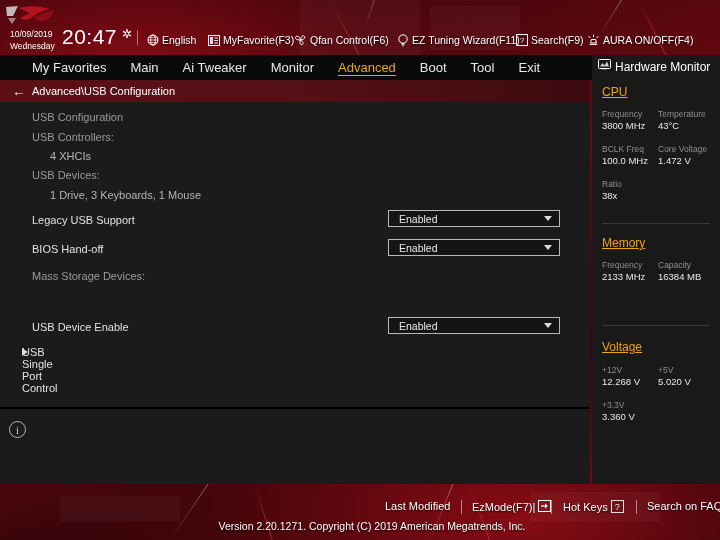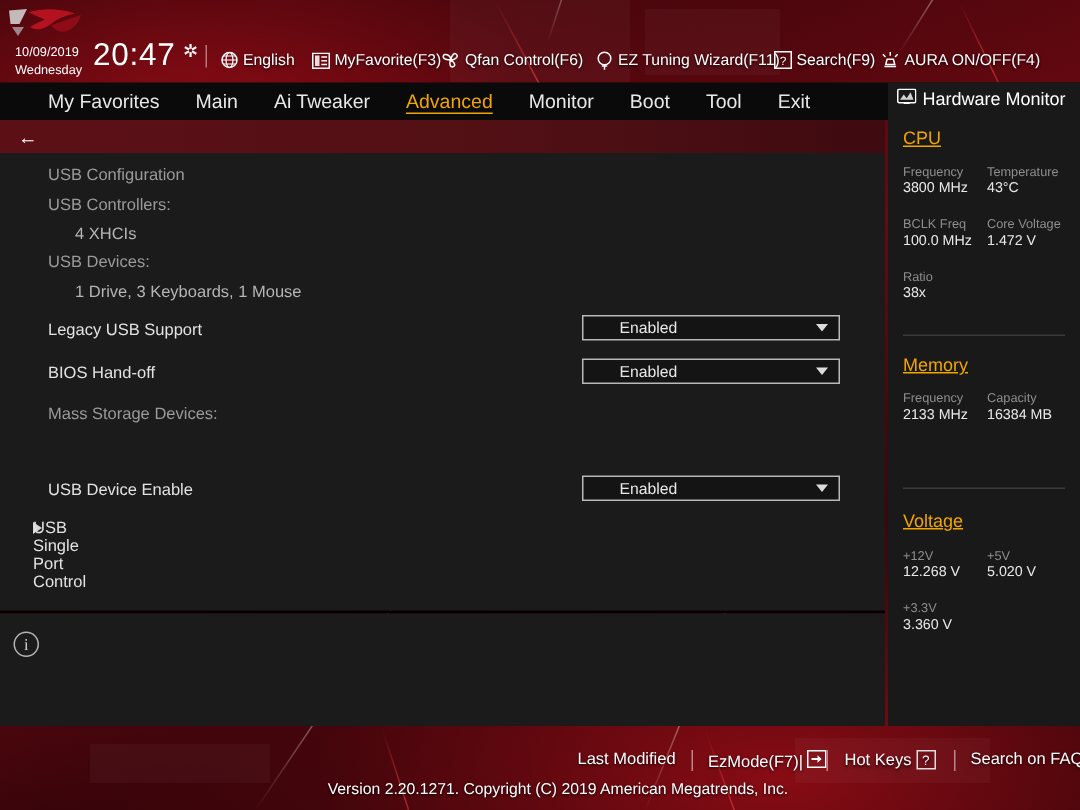--- a/index.html
+++ b/index.html
@@ -75,37 +75,37 @@
   .info-line { position: absolute; color: #9a9a9a; font-size: 11px; white-space: nowrap; }
   .info-line.ind { color: #b5b5b5; }
   .row { position: absolute; left: 0; width: 672px; height: 28px; }
   .row .lbl { position: absolute; left: 32px; top: 6px; color: #e2e2e2; font-size: 11px; white-space: nowrap; }
   .row .lbl.dim { color: #9a9a9a; }
   .dropdown {
     position: absolute; left: 388px; top: 2px; width: 172px; height: 17px;
     background: #141414; border: 1px solid #b9b9b9;
     display: flex; align-items: center;
   }
-  .dropdown .val { color: #e8e8e8; font-size: 10.5px; margin-left: 24px; }
+  .dropdown .val { color: #e8e8e8; font-size: 10.5px; margin-left: 10px; }
   .dropdown .caret { position: absolute; right: 7px; top: 5px; width: 0; height: 0;
     border-left: 4px solid transparent; border-right: 4px solid transparent; border-top: 5px solid #dcdcdc; }
   .subitem { position: absolute; left: 0; height: 22px; display: flex; align-items: center; }
   .subitem .arw { position: absolute; left: 22px; top: 5px; width: 0; height: 0;
     border-top: 4px solid transparent; border-bottom: 4px solid transparent; border-left: 6px solid #d8d8d8; }
   .subitem .lbl { position: absolute; left: 22px; top: 3px; color: #e2e2e2; font-size: 11px; }
 
   #content-sep { position: absolute; left: 0; top: 407px; width: 590px; height: 2px; background: #000; }
   #helpbox { position: absolute; left: 0; top: 409px; width: 590px; height: 75px; background: #1b1b1b; }
   #info-icon { position: absolute; left: 9px; top: 12px; width: 17px; height: 17px;
     border: 1px solid #b4b4b4; border-radius: 50%; color: #d0d0d0; font-size: 11px;
     display: flex; align-items: center; justify-content: center; font-family: "Liberation Serif", serif; }
 
   
   #hwmon { position: absolute; left: 592px; top: 55px; width: 128px; height: 429px; background: #191919; }
-  #hwmon-title { position: absolute; left: 6px; top: 4px; display: flex; align-items: flex-start; gap: 4px; color: #fff; font-size: 12px; }
+  #hwmon-title { position: absolute; left: 6px; top: 4px; display: flex; align-items: center; gap: 4px; color: #fff; font-size: 12px; }
   .hw-sec { position: absolute; left: 10px; color: #f0a500; font-size: 12px; text-decoration: underline; }
   .hw-k { position: absolute; color: #8e8e8e; font-size: 8.5px; white-space: nowrap; }
   .hw-v { position: absolute; color: #e8e8e8; font-size: 9.5px; white-space: nowrap; }
   .hw-div { position: absolute; left: 10px; width: 108px; height: 1px; background: #3a3a3a; }
 
   
   #footer { position: absolute; left: 0; top: 484px; width: 720px; height: 56px; }
   .foot-item { position: absolute; top: 500px; color: #fff; font-size: 11px; white-space: nowrap;
     text-shadow: 0 1px 2px rgba(0,0,0,.85); display: flex; align-items: center; gap: 3px; }
   .foot-sep { position: absolute; top: 500px; width: 1px; height: 14px; background: rgba(255,255,255,.5); }
@@ -220,29 +220,30 @@
           </svg>
       </span>
       <span>AURA ON/OFF(F4)</span>
     </div>
   </div>
 
   <div id="menubar">
     <div class="mi">My Favorites</div>
     <div class="mi">Main</div>
     <div class="mi">Ai Tweaker</div>
+    <div class="mi">Monitor</div>
     <div class="mi active">Advanced</div>
-    <div class="mi">Monitor</div>
     <div class="mi">Boot</div>
     <div class="mi">Tool</div>
     <div class="mi">Exit</div>
   </div>
 
   <div id="breadcrumb">
     <span id="back-arrow">←</span>
+    <span>Advanced\USB Configuration</span>
   </div>
 
   <div id="content">
     <div class="info-line" style="left:32px;top:9px">USB Configuration</div>
     <div class="info-line" style="left:32px;top:29px">USB Controllers:</div>
     <div class="info-line ind" style="left:50px;top:48px">4 XHCIs</div>
     <div class="info-line" style="left:32px;top:67px">USB Devices:</div>
     <div class="info-line ind" style="left:50px;top:87px">1 Drive, 3 Keyboards, 1 Mouse</div>
 
     <div class="row" style="top:106px">

